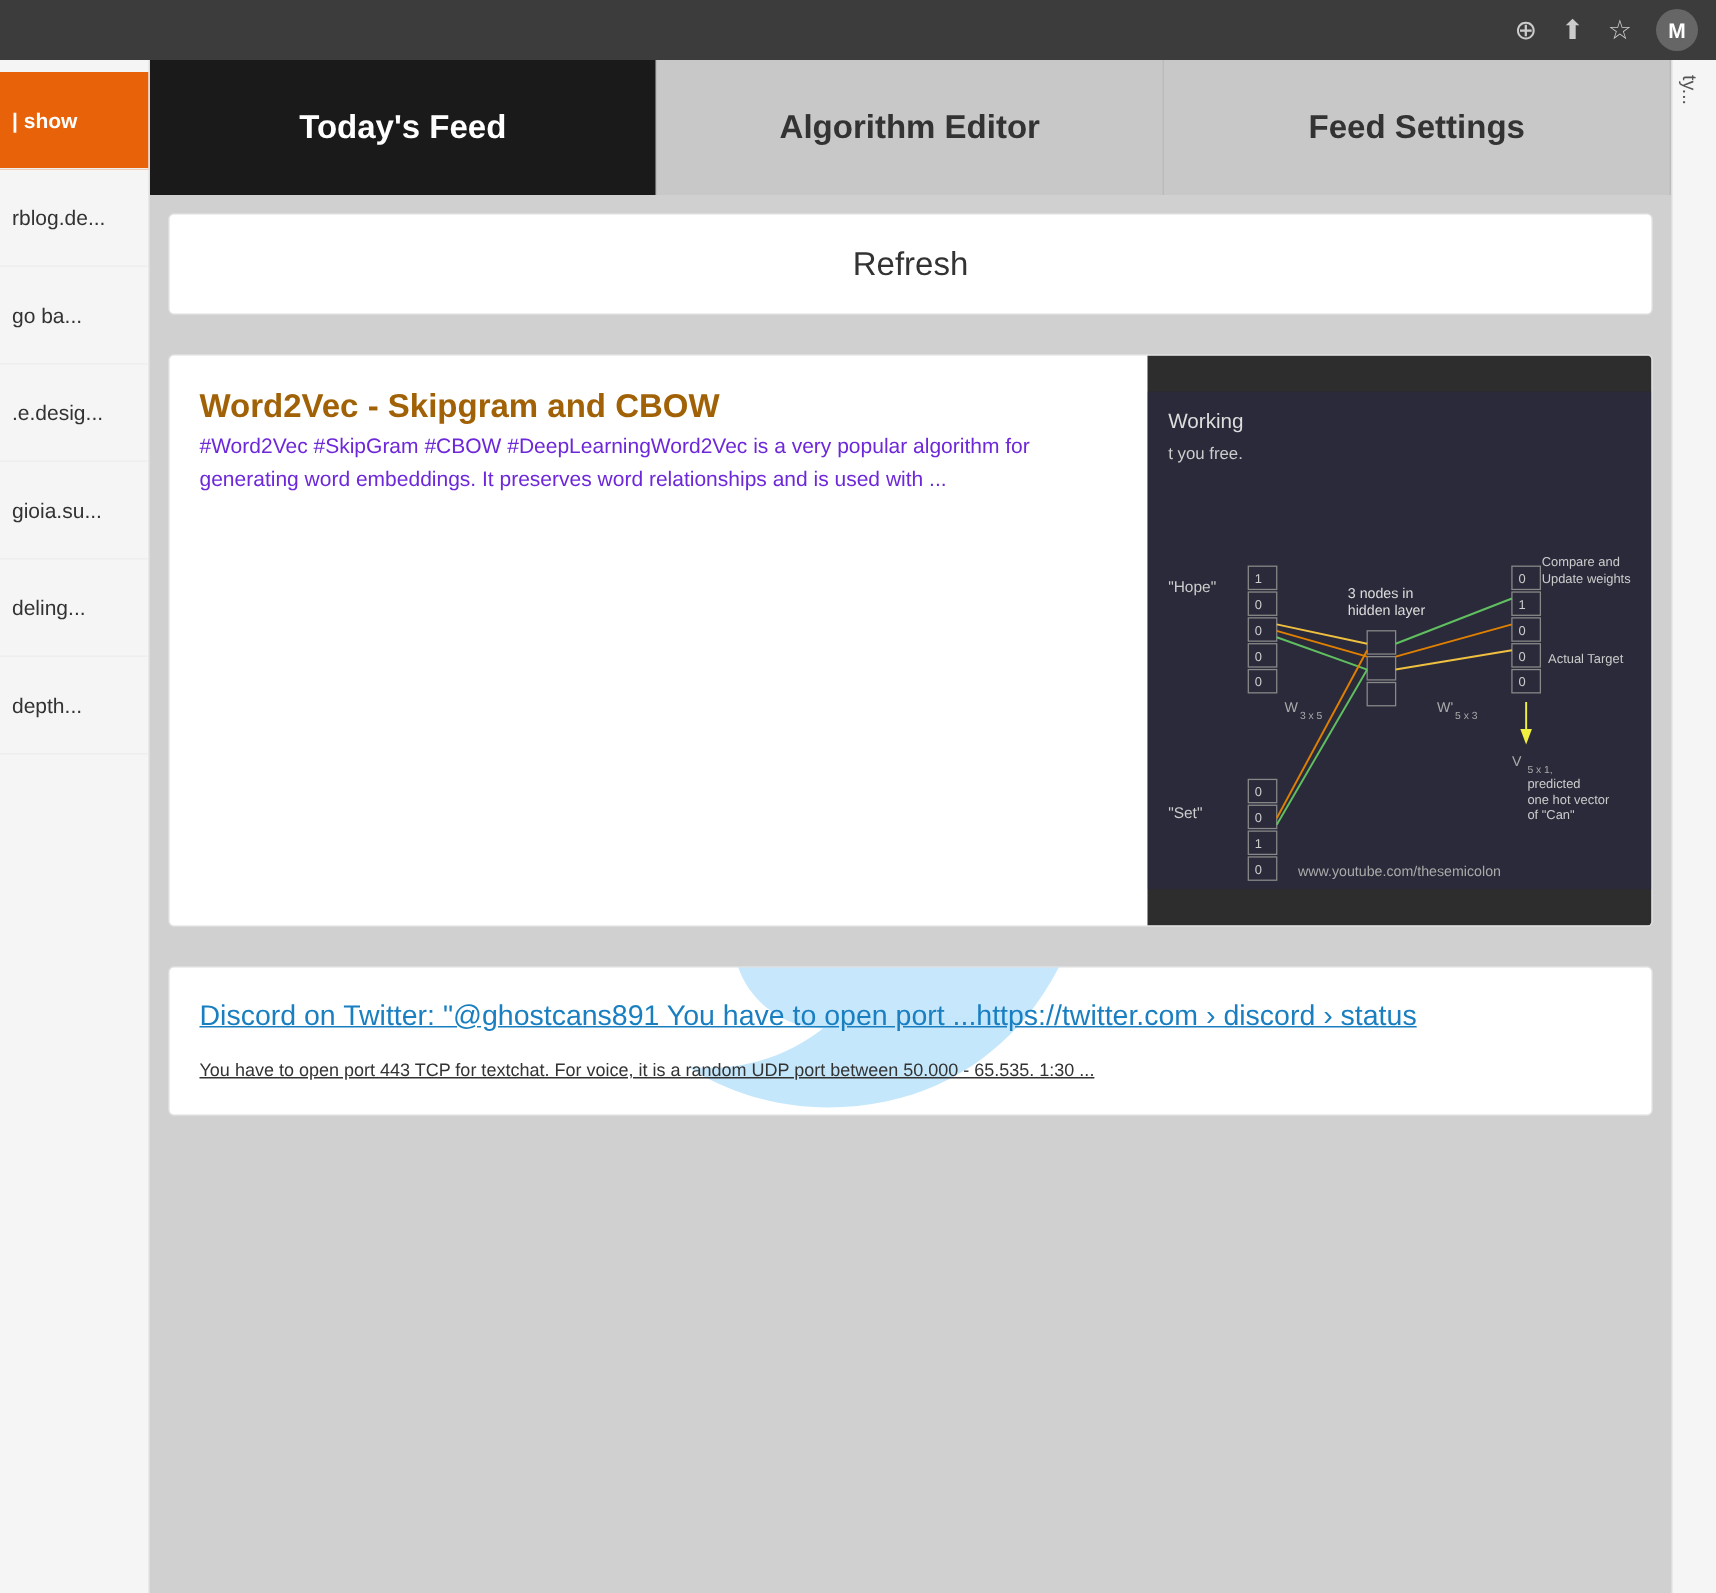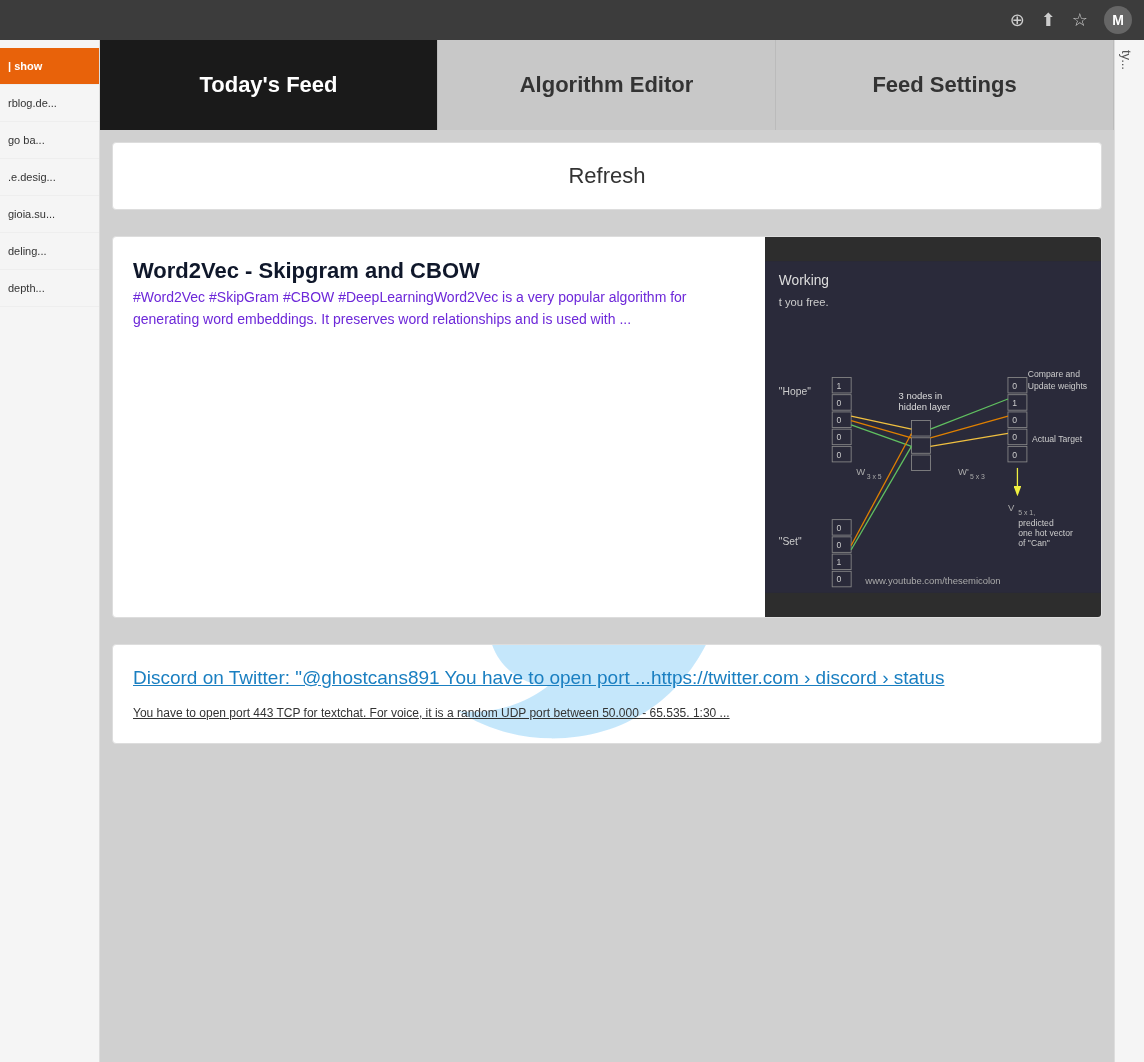--- a/index.html
+++ b/index.html
@@ -55,22 +55,22 @@
       width: 100px;
       background: #f5f5f5;
       border-right: 1px solid #ddd;
       display: flex;
       flex-direction: column;
       padding: 8px 0;
       overflow: hidden;
     }
 
     .sidebar-item {
-      padding: 12px 8px;
-      font-size: 11px;
+      padding: 24px 8px;
+      font-size: 14px;
       color: #333;
       border-bottom: 1px solid #eee;
       white-space: nowrap;
       overflow: hidden;
       text-overflow: ellipsis;
     }
 
     .sidebar-item.orange {
       color: #fff;
       background: #e8620a;
@@ -160,21 +160,21 @@
       display: flex;
       min-height: 380px;
     }
 
     .feed-text-section {
       flex: 1;
       padding: 20px;
     }
 
     .feed-title {
-      color: #0f172a;
+      color: #a16207;
       font-size: 22px;
       font-weight: 600;
       margin-bottom: 14px;
       line-height: 1.3;
       text-decoration: none;
     }
 
     .feed-description {
       font-size: 14px;
       color: #6d28d9;

